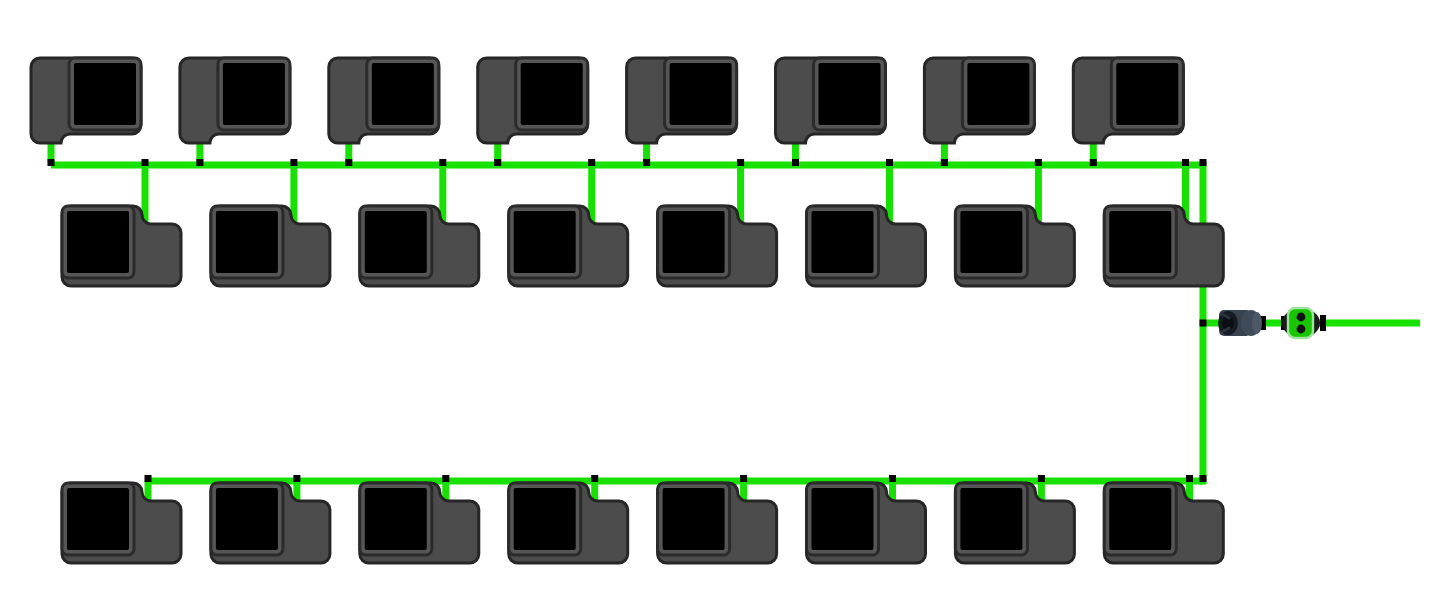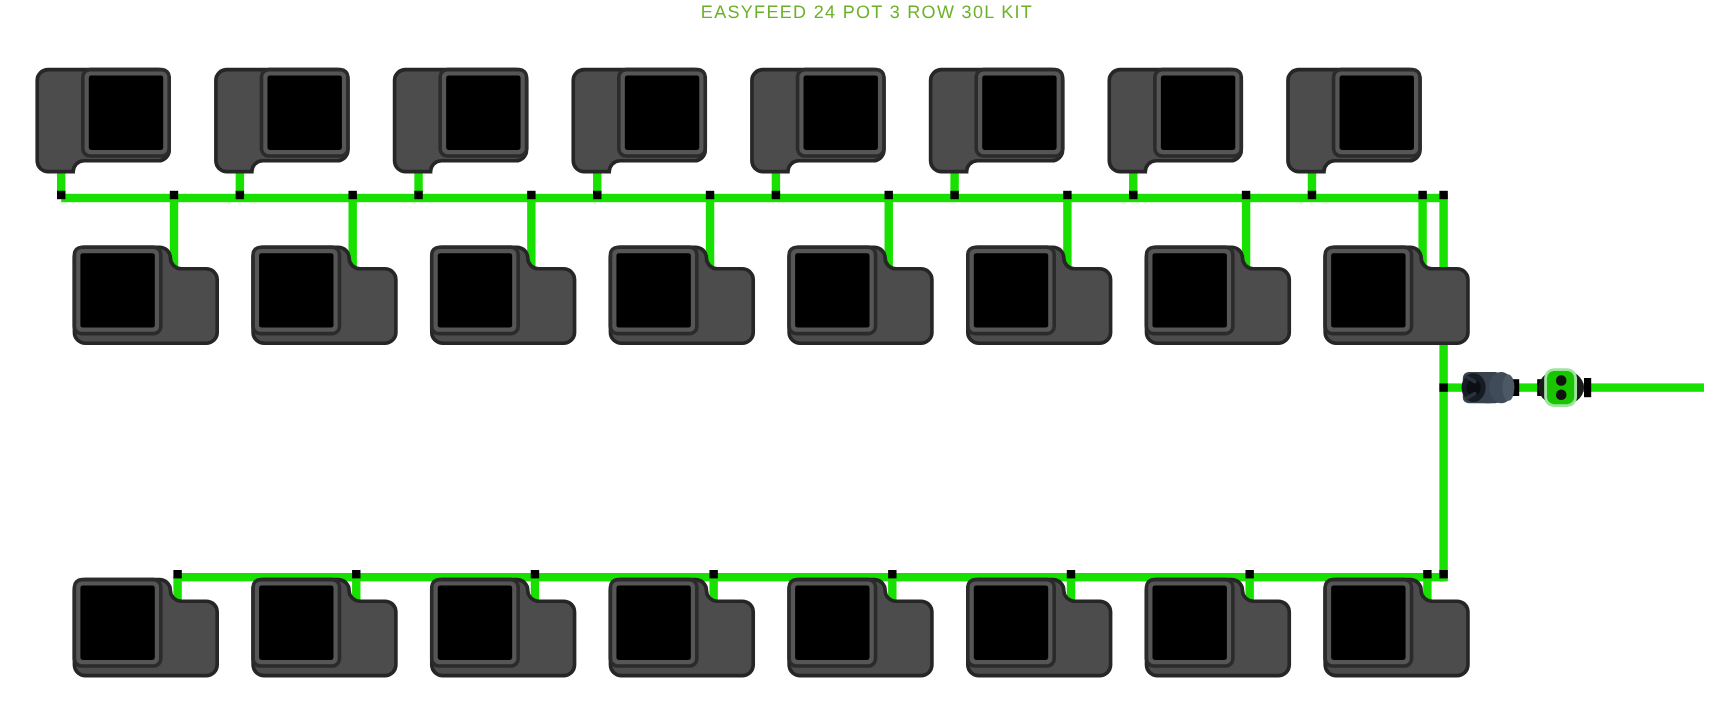--- a/index.html
+++ b/index.html
@@ -37,21 +37,20 @@
     top: 0;
     width: 1445px;
     height: 592px;
   }
 </style>
 </head>
 <body>
 
 <div id="stage">
 
-  <div id="diagram-title">EASYFEED 24 POT 3 ROW 30L KIT</div>
 
   <svg id="svg-layer" viewBox="0 0 1445 592">
 
     <defs>
 
       <g id="pot-tab-left">
         <path d="M4,4 h92 a9,9 0 0 1 9,9 v58 a9,9 0 0 1 -9,9 h-62
                  a9,9 0 0 0 -9,9 v-0 h-21 a9,9 0 0 1 -9,-9 v-67
                  a9,9 0 0 1 9,-9 z" fill="#4c4c4c" stroke="#262626" stroke-width="3"></path>
         <rect x="33" y="4" width="72" height="72" rx="6" ry="6" fill="#565656" stroke="#2b2b2b" stroke-width="3"></rect>

